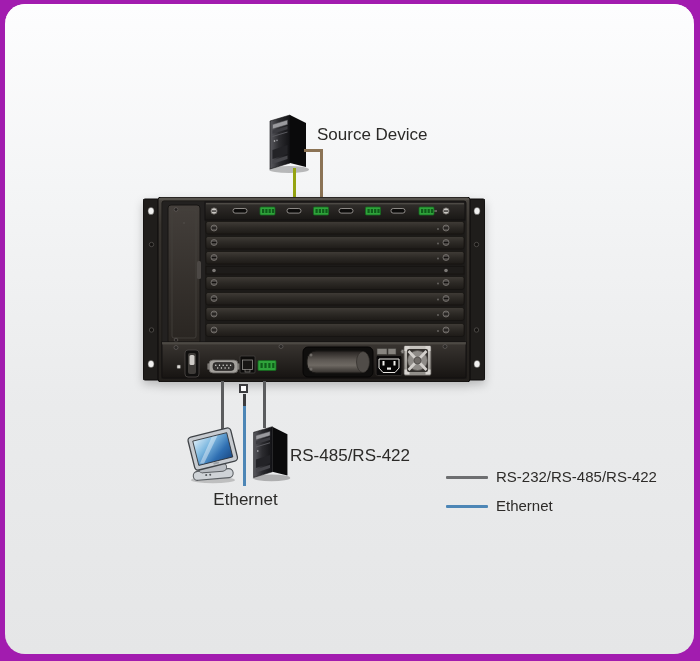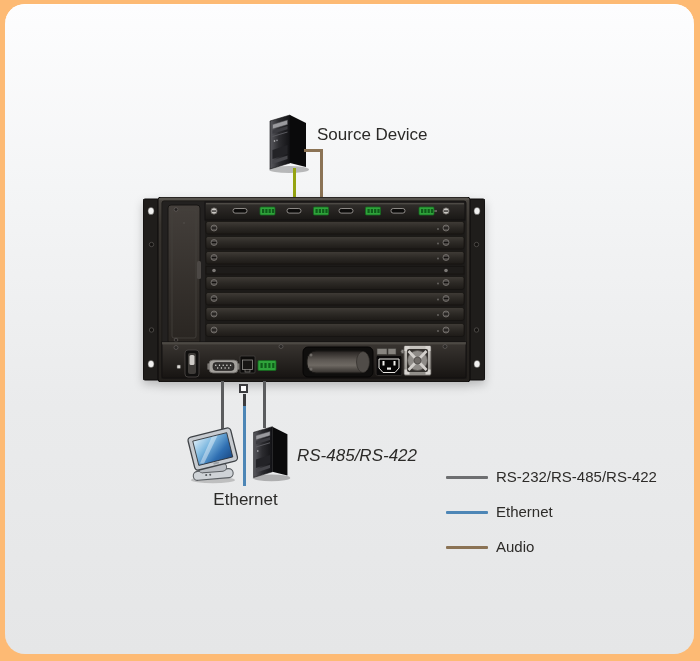--- a/index.html
+++ b/index.html
@@ -1,23 +1,23 @@
 <!DOCTYPE html>
 <html><head>
 <meta charset="utf-8">
 <style>
   html,body{margin:0;padding:0;background:#000;}
-  .stage{position:relative;width:700px;height:661px;background:#fdba74;overflow:hidden;
+  .stage{position:relative;width:700px;height:661px;background:#a21caf;overflow:hidden;
          font-family:"Liberation Sans","DejaVu Sans",sans-serif;}
   .panel{position:absolute;left:5px;top:4px;width:689px;height:650px;border-radius:20px;
          background:linear-gradient(180deg,#fdfdfe 0%,#f4f5f6 28%,#eaebec 62%,#e5e6e7 100%);
          box-shadow:inset 0 1px 0 rgba(255,255,255,.9);}
   .lbl{position:absolute;color:#2b2a28;font-size:17px;line-height:19px;white-space:nowrap;}
   .cable{position:absolute;}
-  .legend{position:absolute;left:441px;top:466px;display:flex;flex-direction:column;gap:21px;}
+  .legend{position:absolute;left:441px;top:466px;display:flex;flex-direction:column;gap:15px;}
   .legend-row{display:flex;align-items:center;height:14px;}
   .legend-line{display:inline-block;width:42px;height:3px;margin-right:8px;border-radius:1px;}
   .legend-label{color:#2d2b29;font-size:15px;line-height:14px;white-space:nowrap;}
   .eth-plug{position:absolute;left:234px;top:380px;width:5px;height:5px;border:2.5px solid #3b3b3e;background:#fbfbfc;}
   .eth-stem{position:absolute;left:237.5px;top:390px;width:3px;height:12px;background:#3b3b3e;}
   svg{position:absolute;display:block;}
 </style>
 </head>
 <body>
 
@@ -361,33 +361,29 @@
       <ellipse cx="26" cy="57.5" rx="20" ry="3.6" fill="rgba(0,0,0,0.25)"></ellipse>
       <polygon points="27,3 43,11 43,55 27,51" fill="#0a0a0b"></polygon>
       <polygon points="7,9 27,3 27,51 7,57" fill="url(#t2f)" stroke="#0c0c0e" stroke-width="0.6"></polygon>
       <polygon points="9.5,12.5 24.5,8 24.5,12.5 9.5,17" fill="#9a9a9e" stroke="#4b4b4f" stroke-width="0.5"></polygon>
       <polygon points="9.5,18.5 24.5,14 24.5,17.2 9.5,21.7" fill="#3b3b40"></polygon>
       <polygon points="9.5,24 24.5,19.5 24.5,20.6 9.5,25.1" fill="#5a5a5f"></polygon>
       <circle cx="11.5" cy="29" r="0.8" fill="#cfcfd2"></circle>
       <polygon points="9.5,38 24.5,33 24.5,42 9.5,47" fill="#232327"></polygon>
       <polygon points="9.5,48.5 24.5,43.5 24.5,47 9.5,52" fill="#46464b"></polygon>
     </svg>
-    <div class="lbl" style="left:292px;top:442px;font-style:italic;">RS-485/RS-422</div>
+    <div class="lbl" style="left:285px;top:442px;">RS-485/RS-422</div>
 
     <div class="lbl" style="left:198px;top:486px;width:85px;text-align:center;">Ethernet</div>
 
     <div class="legend">
       <div class="legend-row">
         <span class="legend-line" style="background: rgb(109, 110, 112);"></span>
         <span class="legend-label">RS-232/RS-485/RS-422</span>
       </div>
       <div class="legend-row">
         <span class="legend-line" style="background: rgb(77, 134, 182);"></span>
         <span class="legend-label">Ethernet</span>
       </div>
-      <div class="legend-row">
-        <span class="legend-line" style="background: rgb(139, 115, 85);"></span>
-        <span class="legend-label">Audio</span>
-      </div>
     </div>
 
   </div>
 </div>
 
 </body></html>

